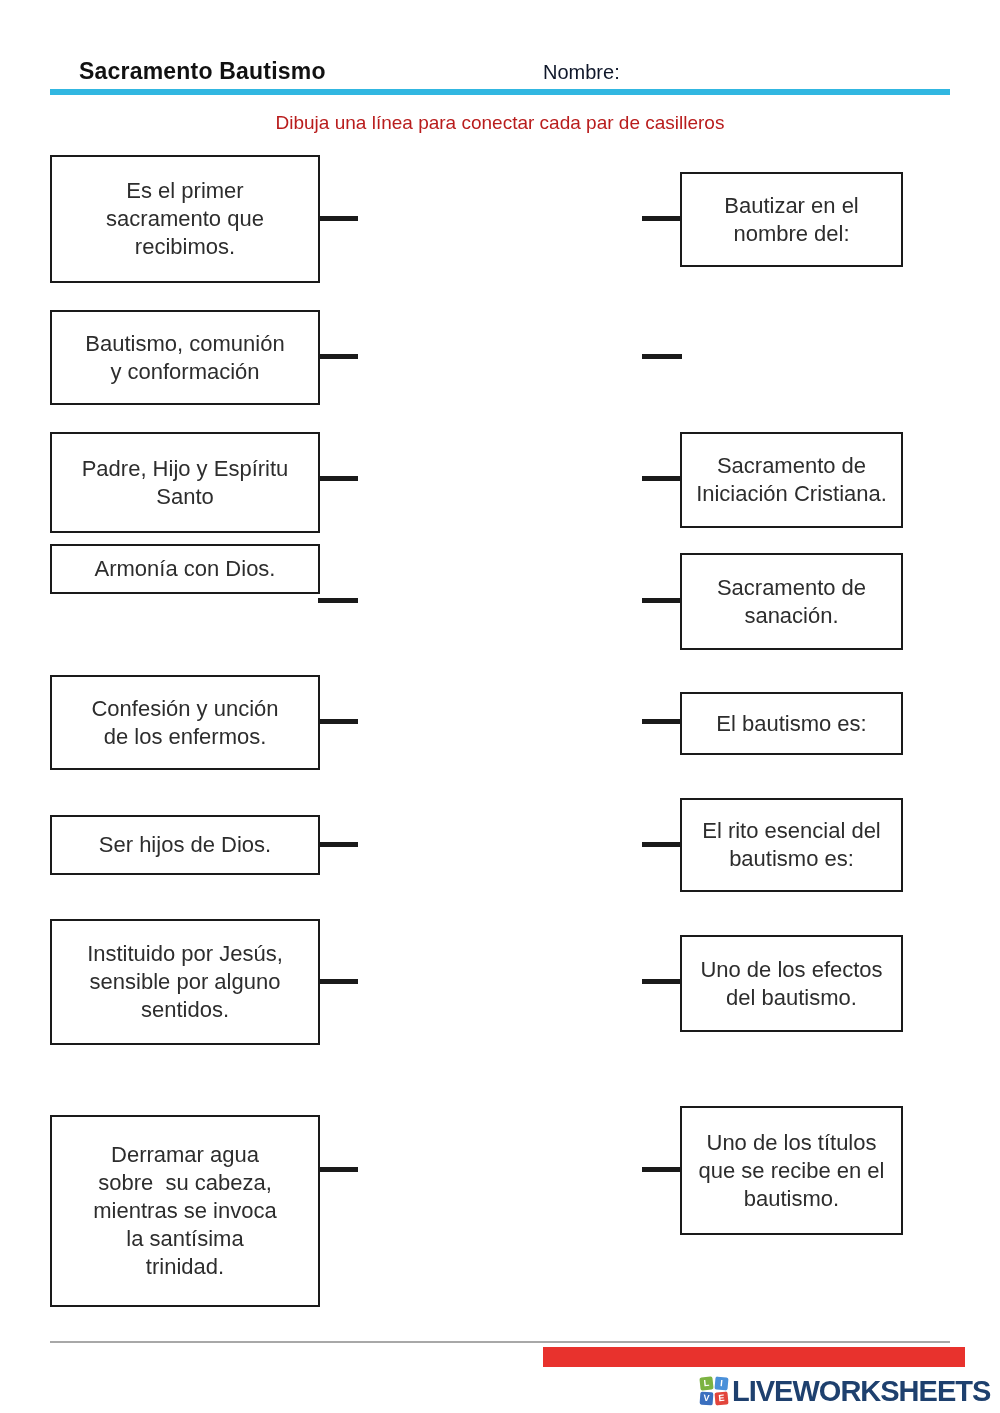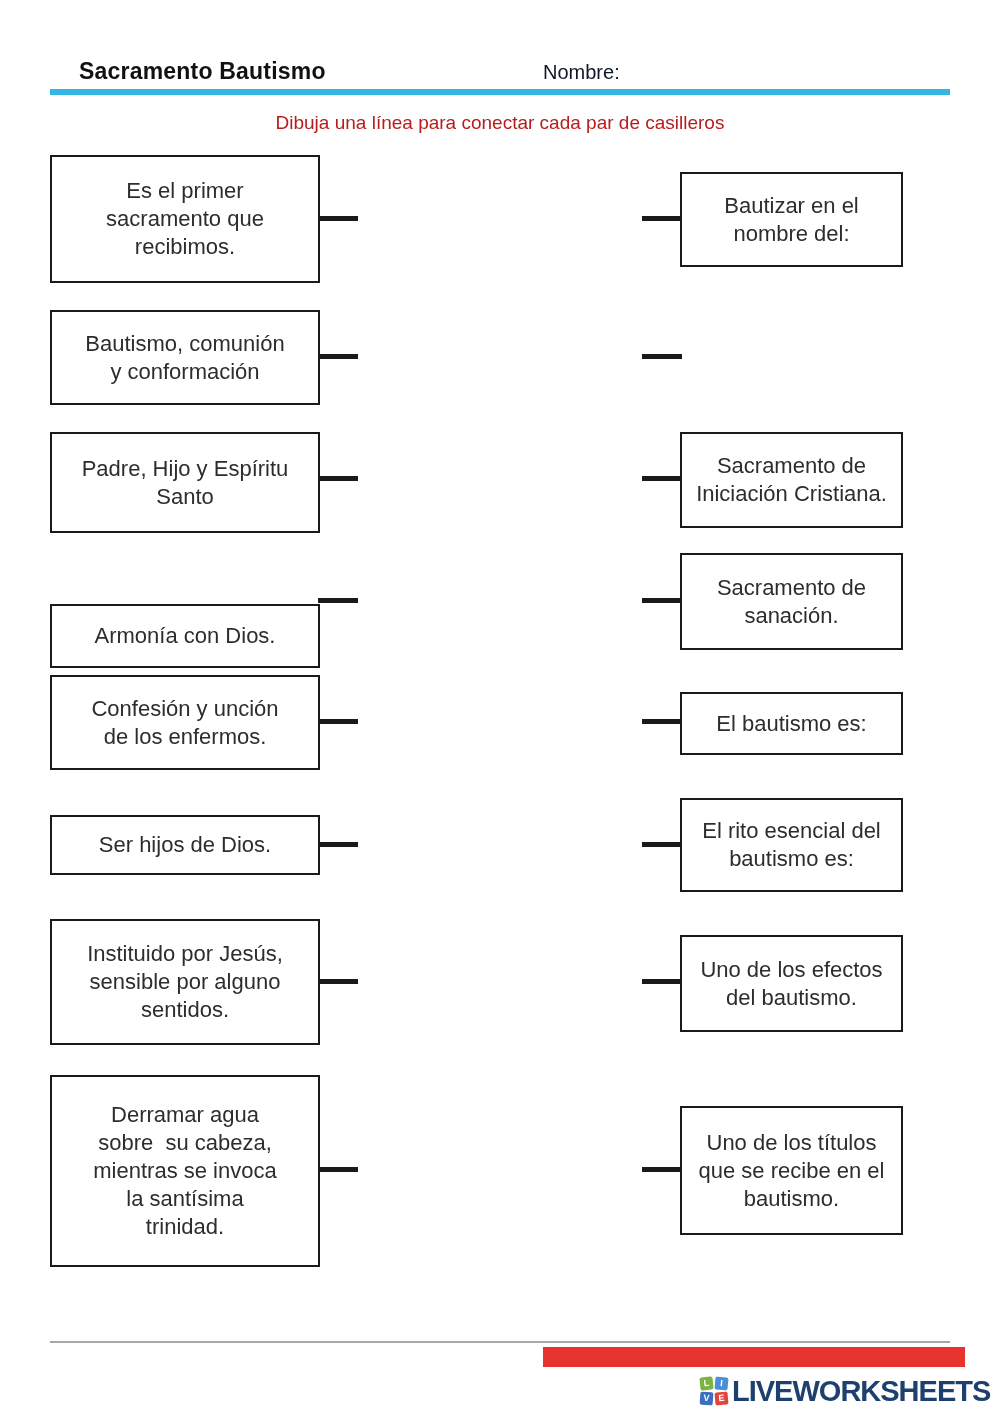--- a/index.html
+++ b/index.html
@@ -133,36 +133,36 @@
 recibimos.</span>
   </div>
   <div class="box left" style="top:310px;height:95px">
     <span class="box-text">Bautismo, comunión
 y conformación</span>
   </div>
   <div class="box left" style="top:432px;height:101px">
     <span class="box-text">Padre, Hijo y Espíritu
 Santo</span>
   </div>
-  <div class="box left" style="top:604px;height:64px">
+  <div class="box left" style="top:544px;height:50px">
     <span class="box-text">Armonía con Dios.</span>
   </div>
   <div class="box left" style="top:675px;height:95px">
     <span class="box-text">Confesión y unción
 de los enfermos.</span>
   </div>
   <div class="box left" style="top:815px;height:60px">
     <span class="box-text">Ser hijos de Dios.</span>
   </div>
   <div class="box left" style="top:919px;height:126px">
     <span class="box-text">Instituido por Jesús,
 sensible por alguno
 sentidos.</span>
   </div>
-  <div class="box left" style="top:1075px;height:192px">
+  <div class="box left" style="top:1115px;height:192px">
     <span class="box-text">Derramar agua
 sobre  su cabeza,
 mientras se invoca
 la santísima
 trinidad.</span>
   </div>
 
   <div class="box right" style="top:172px;height:95px">
     <span class="box-text">Bautizar en el
 nombre del:</span>

